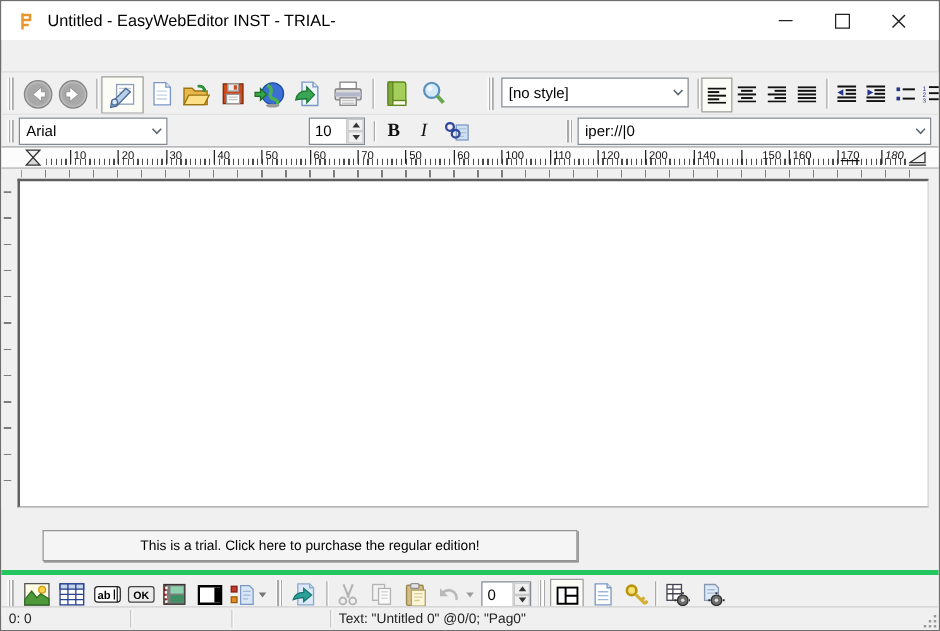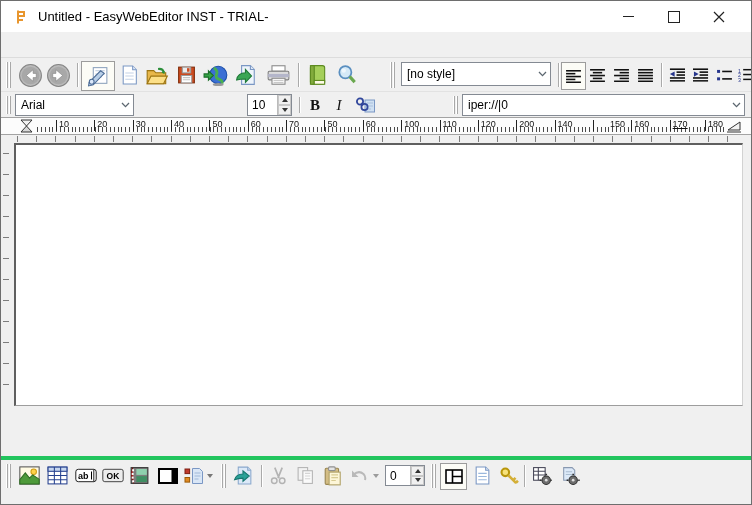--- a/index.html
+++ b/index.html
@@ -368,36 +368,39 @@
         <span class="rnum" style="left: 323.45px;">50</span>
         <span class="rnum" style="left: 361.8px;">60</span>
         <span class="rnum" style="left: 400.15px;">100</span>
         <span class="rnum" style="left: 438.5px;">110</span>
         <span class="rnum" style="left: 476.85px;">120</span>
         <span class="rnum" style="left: 515.2px;">200</span>
         <span class="rnum" style="left: 553.55px;">140</span>
         <span class="rnum" style="left: 591.9px; padding-left: 16px;">150</span>
         <span class="rnum" style="left: 630.25px;">160</span>
         <span class="rnum" style="left: 668.6px; text-decoration: underline;">170</span>
-        <span class="rnum" style="left: 704px;">180</span>
+        <span class="rnum" style="left: 704px; font-style: italic;">180</span>
       </div>
     <svg style="position:absolute;right:10px;top:3px" width="14" height="12" viewBox="0 0 14 12">
       <path d="M1 9 L13 1 V9 z" fill="#f2f2f2" stroke="#333"></path>
       <path d="M0 11 h14" stroke="#333"></path>
     </svg>
   </div>
   <div class="tabrow">
     <div class="tabrow-ticks"></div>
   </div>
 
   <div class="workarea">
     <div class="gutter">
       <div class="gutter-ticks"></div>
     </div>
     <div class="canvas"></div>
+    <div class="trial-btn">
+      <span>This is a trial. Click here to purchase the regular edition!</span>
+    </div>
   </div>
 
   <div class="tb tb3">
     <div class="grip" style="left:5px"></div>
 
     <div class="btn" style="left:16px">
       <svg width="21" height="19" viewBox="0 0 20 18">
         <rect x="0.8" y="0.8" width="18.4" height="16.4" fill="#fffbe4" stroke="#555"></rect>
         <circle cx="14" cy="5.5" r="2.6" fill="#ffd24a" stroke="#cf9c14"></circle>
         <path d="M0.8 13 l5.2-6.5 4 5 3-3 6.2 4 v4.5 H0.8z" fill="#4e9a3a" stroke="#2f6e22"></path>
@@ -547,14 +550,33 @@
       <svg width="20" height="19" viewBox="0 0 19 18">
         <path d="M3.5 1.5 h8 l2.5 2.5 v9.5 h-10.5 z" fill="#dce9f8" stroke="#8898b0"></path>
         <path d="M5.5 5.5 h6 M5.5 8 h6" stroke="#a9bccf"></path>
         <circle cx="12.5" cy="13.5" r="4" fill="#6e6e6e" stroke="#2e2e2e"></circle>
         <circle cx="12.5" cy="13.5" r="1.3" fill="#e0e0e0"></circle>
         <path d="M12.5 8.7 v-1.4 M12.5 18.3 v1.4 M7.7 13.5 h-1.4 M17.3 13.5 h1.4" stroke="#2e2e2e" stroke-width="1.6"></path>
       </svg>
     </div>
   </div>
 
+  <div class="statusbar">
+    <span class="sb-cell" style="left:0;width:100px">0: 0</span>
+    <div class="sb-div" style="left:103px"></div>
+    <span class="sb-cell" style="left:104px;width:78px"></span>
+    <div class="sb-div" style="left:184px"></div>
+    <span class="sb-cell" style="left:185px;width:76px"></span>
+    <div class="sb-div" style="left:263px"></div>
+    <span class="sb-cell" style="left:264px;right:20px">Text: "Untitled 0" @0/0; "Pag0"</span>
+    <svg class="resize-grip" width="12" height="12" viewBox="0 0 12 12">
+      <g fill="#9a9a9a">
+          <rect x="9" y="1" width="2" height="2"></rect>
+          <rect x="9" y="5" width="2" height="2"></rect>
+          <rect x="5" y="5" width="2" height="2"></rect>
+          <rect x="9" y="9" width="2" height="2"></rect>
+          <rect x="5" y="9" width="2" height="2"></rect>
+          <rect x="1" y="9" width="2" height="2"></rect>
+        </g>
+    </svg>
+  </div>
 
 </div>
 
 </body></html>

